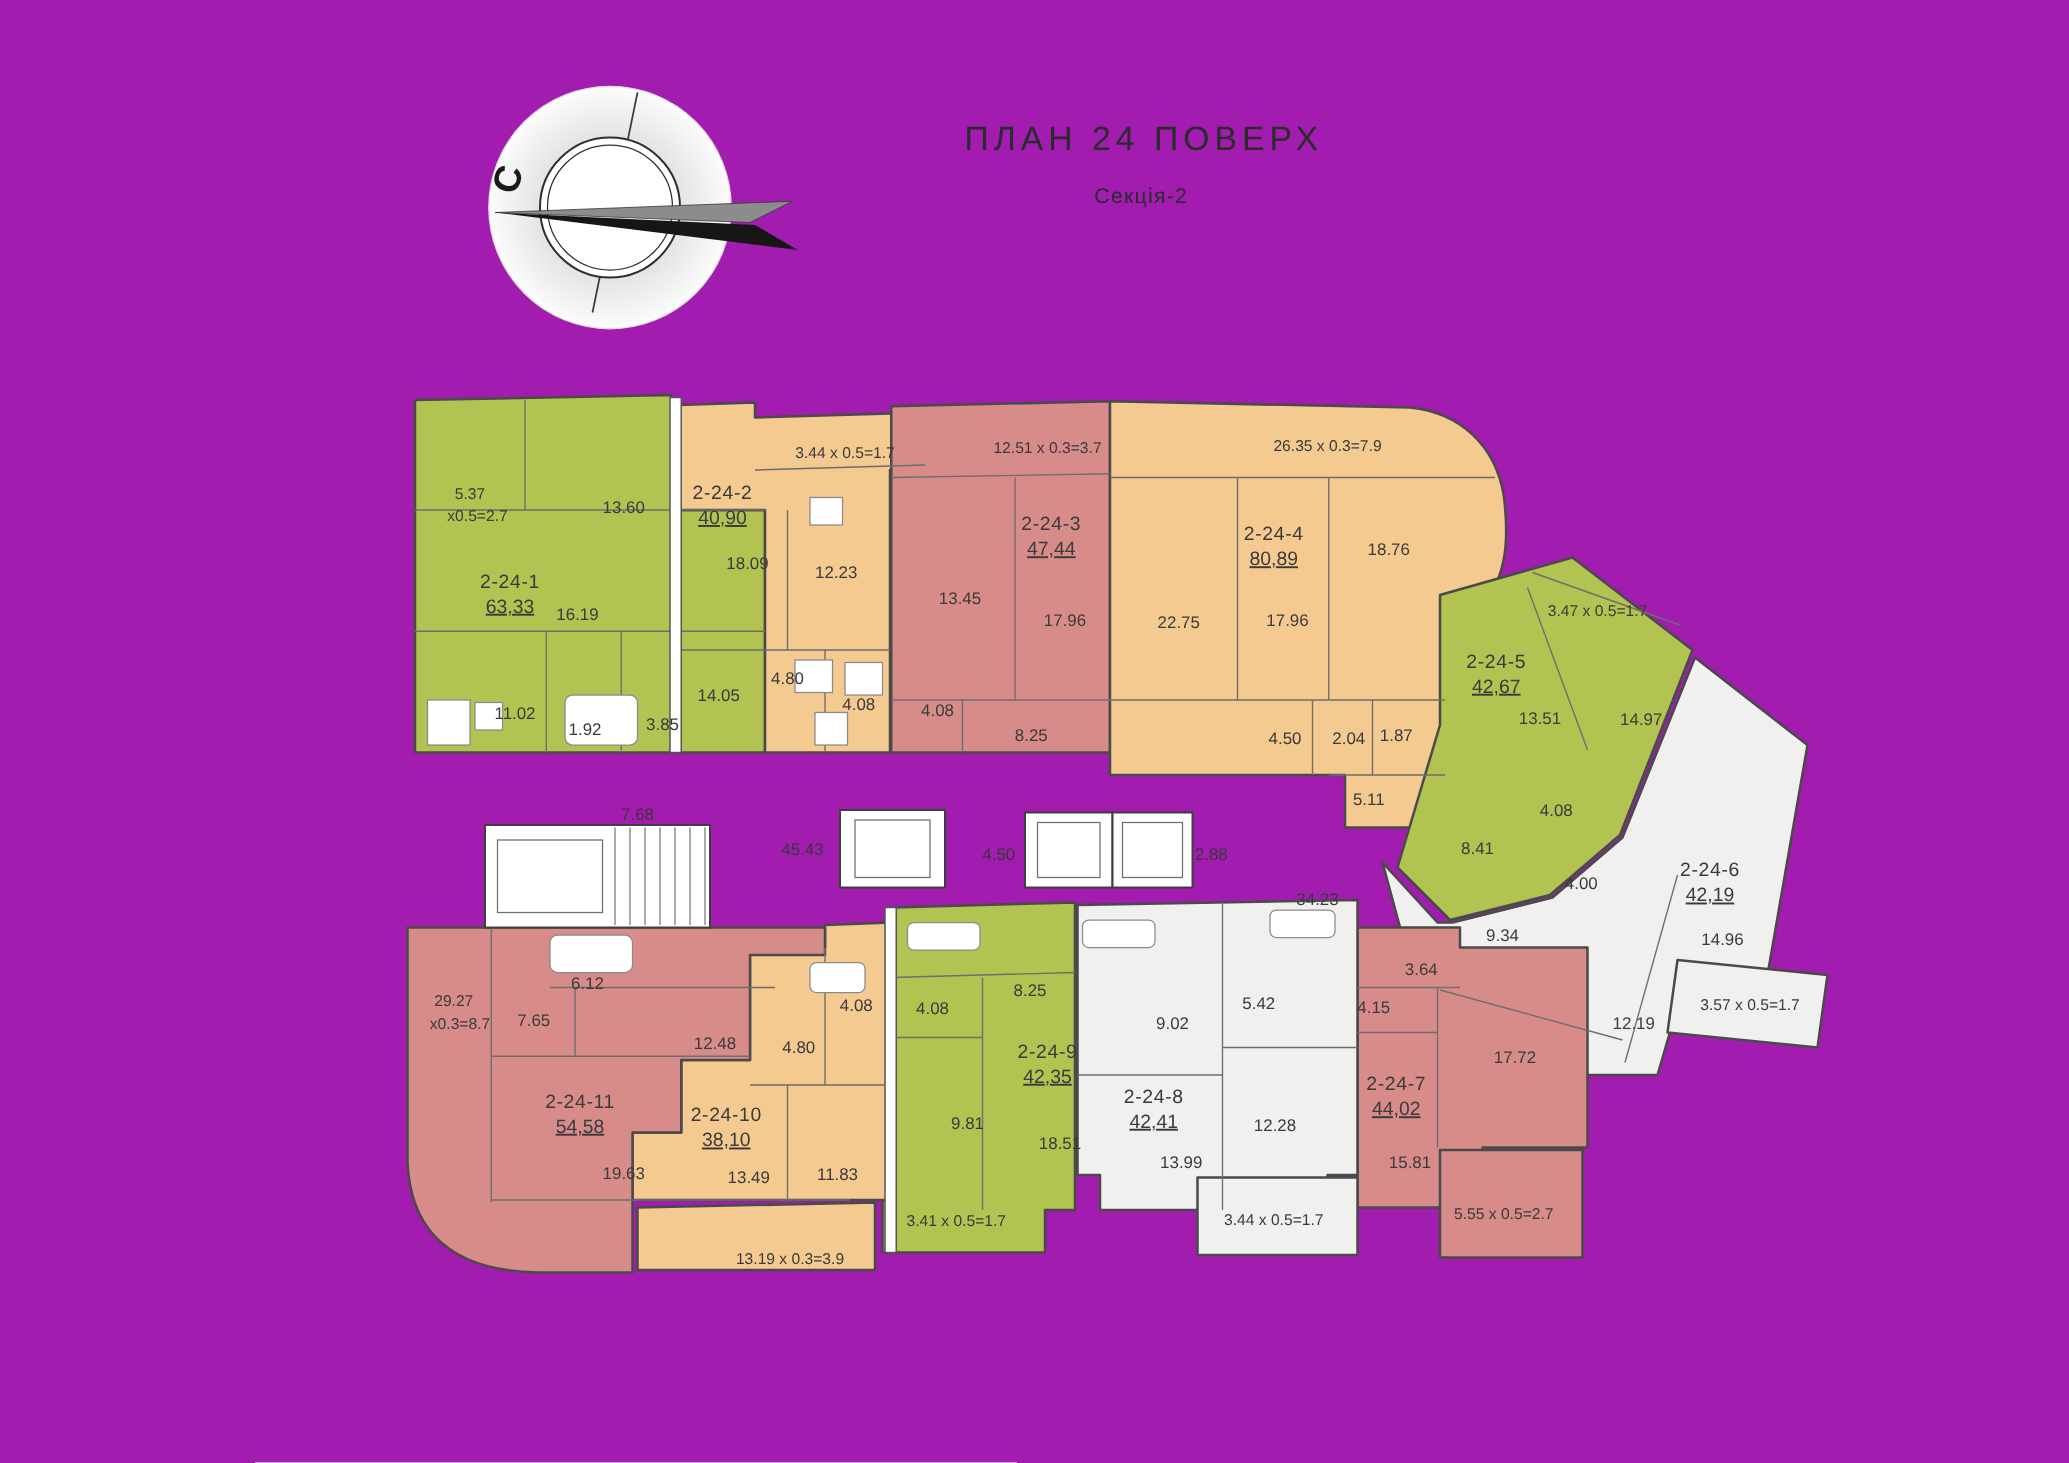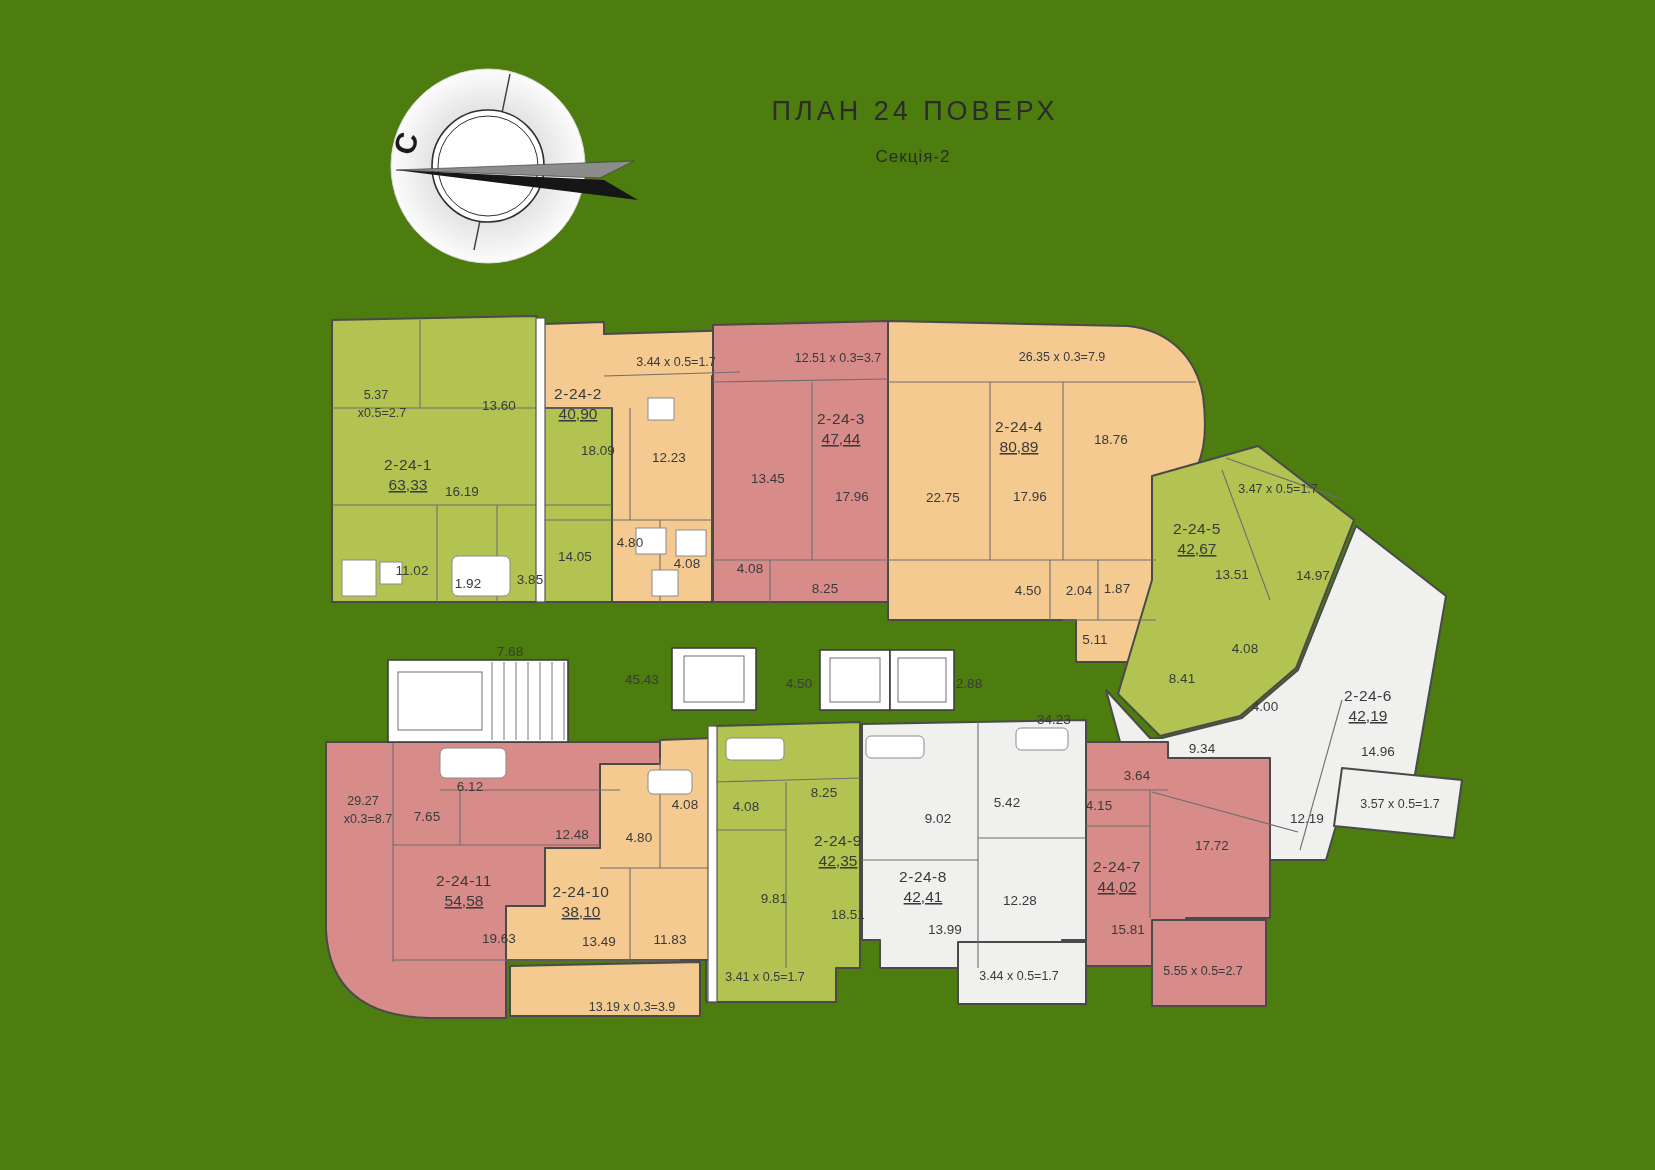--- a/index.html
+++ b/index.html
@@ -1,16 +1,16 @@
 <!DOCTYPE html>
 <html><head>
 <meta charset="utf-8">
 <style>
   html,body{margin:0;padding:0;background:#ffffff;}
-  .page{position:relative;width:1655px;height:1170px;background:#4d7c0f;overflow:hidden;
+  .page{position:relative;width:1655px;height:1170px;background:#a21caf;overflow:hidden;
         font-family:"Liberation Sans",sans-serif;}
   svg{position:absolute;left:0;top:0;}
   text{fill:#3a3a3a;font-family:"Liberation Sans",sans-serif;}
   .title{font-size:27px;letter-spacing:4px;fill:#2b2b2b;}
   .subtitle{font-size:17px;letter-spacing:1px;fill:#2b2b2b;}
   .aptid{font-size:15.5px;letter-spacing:0.5px;}
   .area{font-size:15.5px;text-decoration:underline;}
   .room{font-size:13.5px;}
   .balc{font-size:12.5px;}
   .common{font-size:13.5px;}

